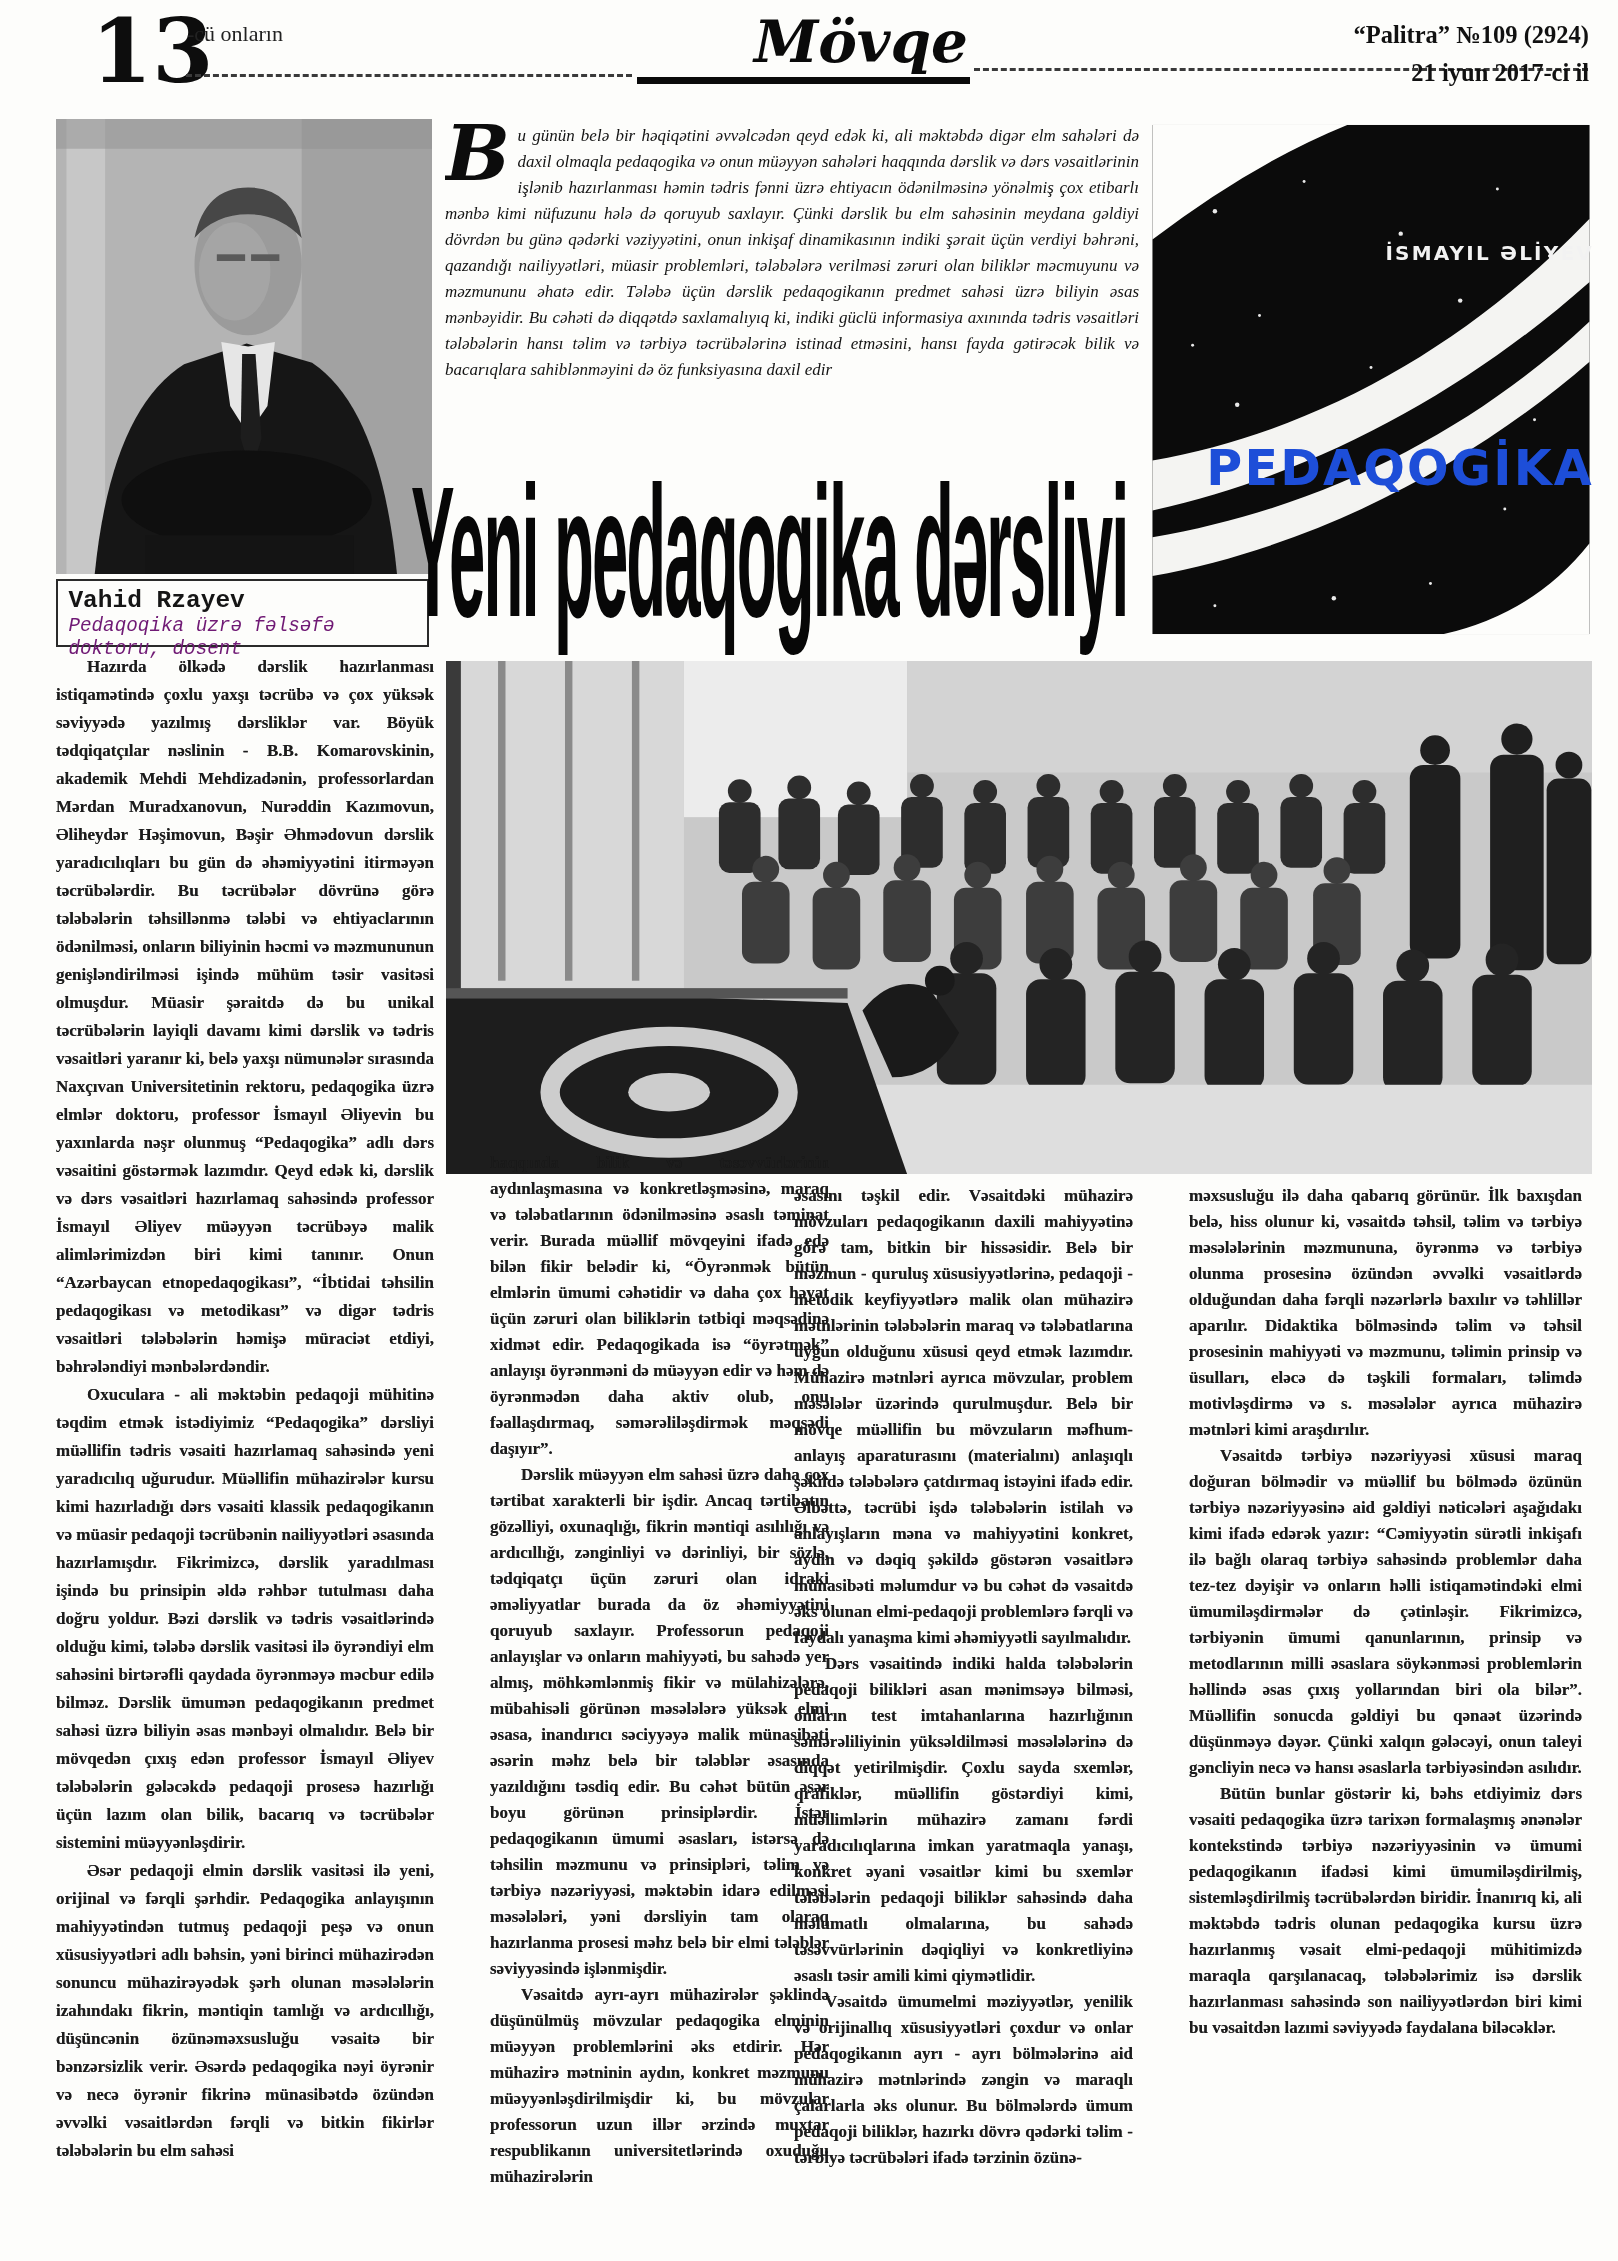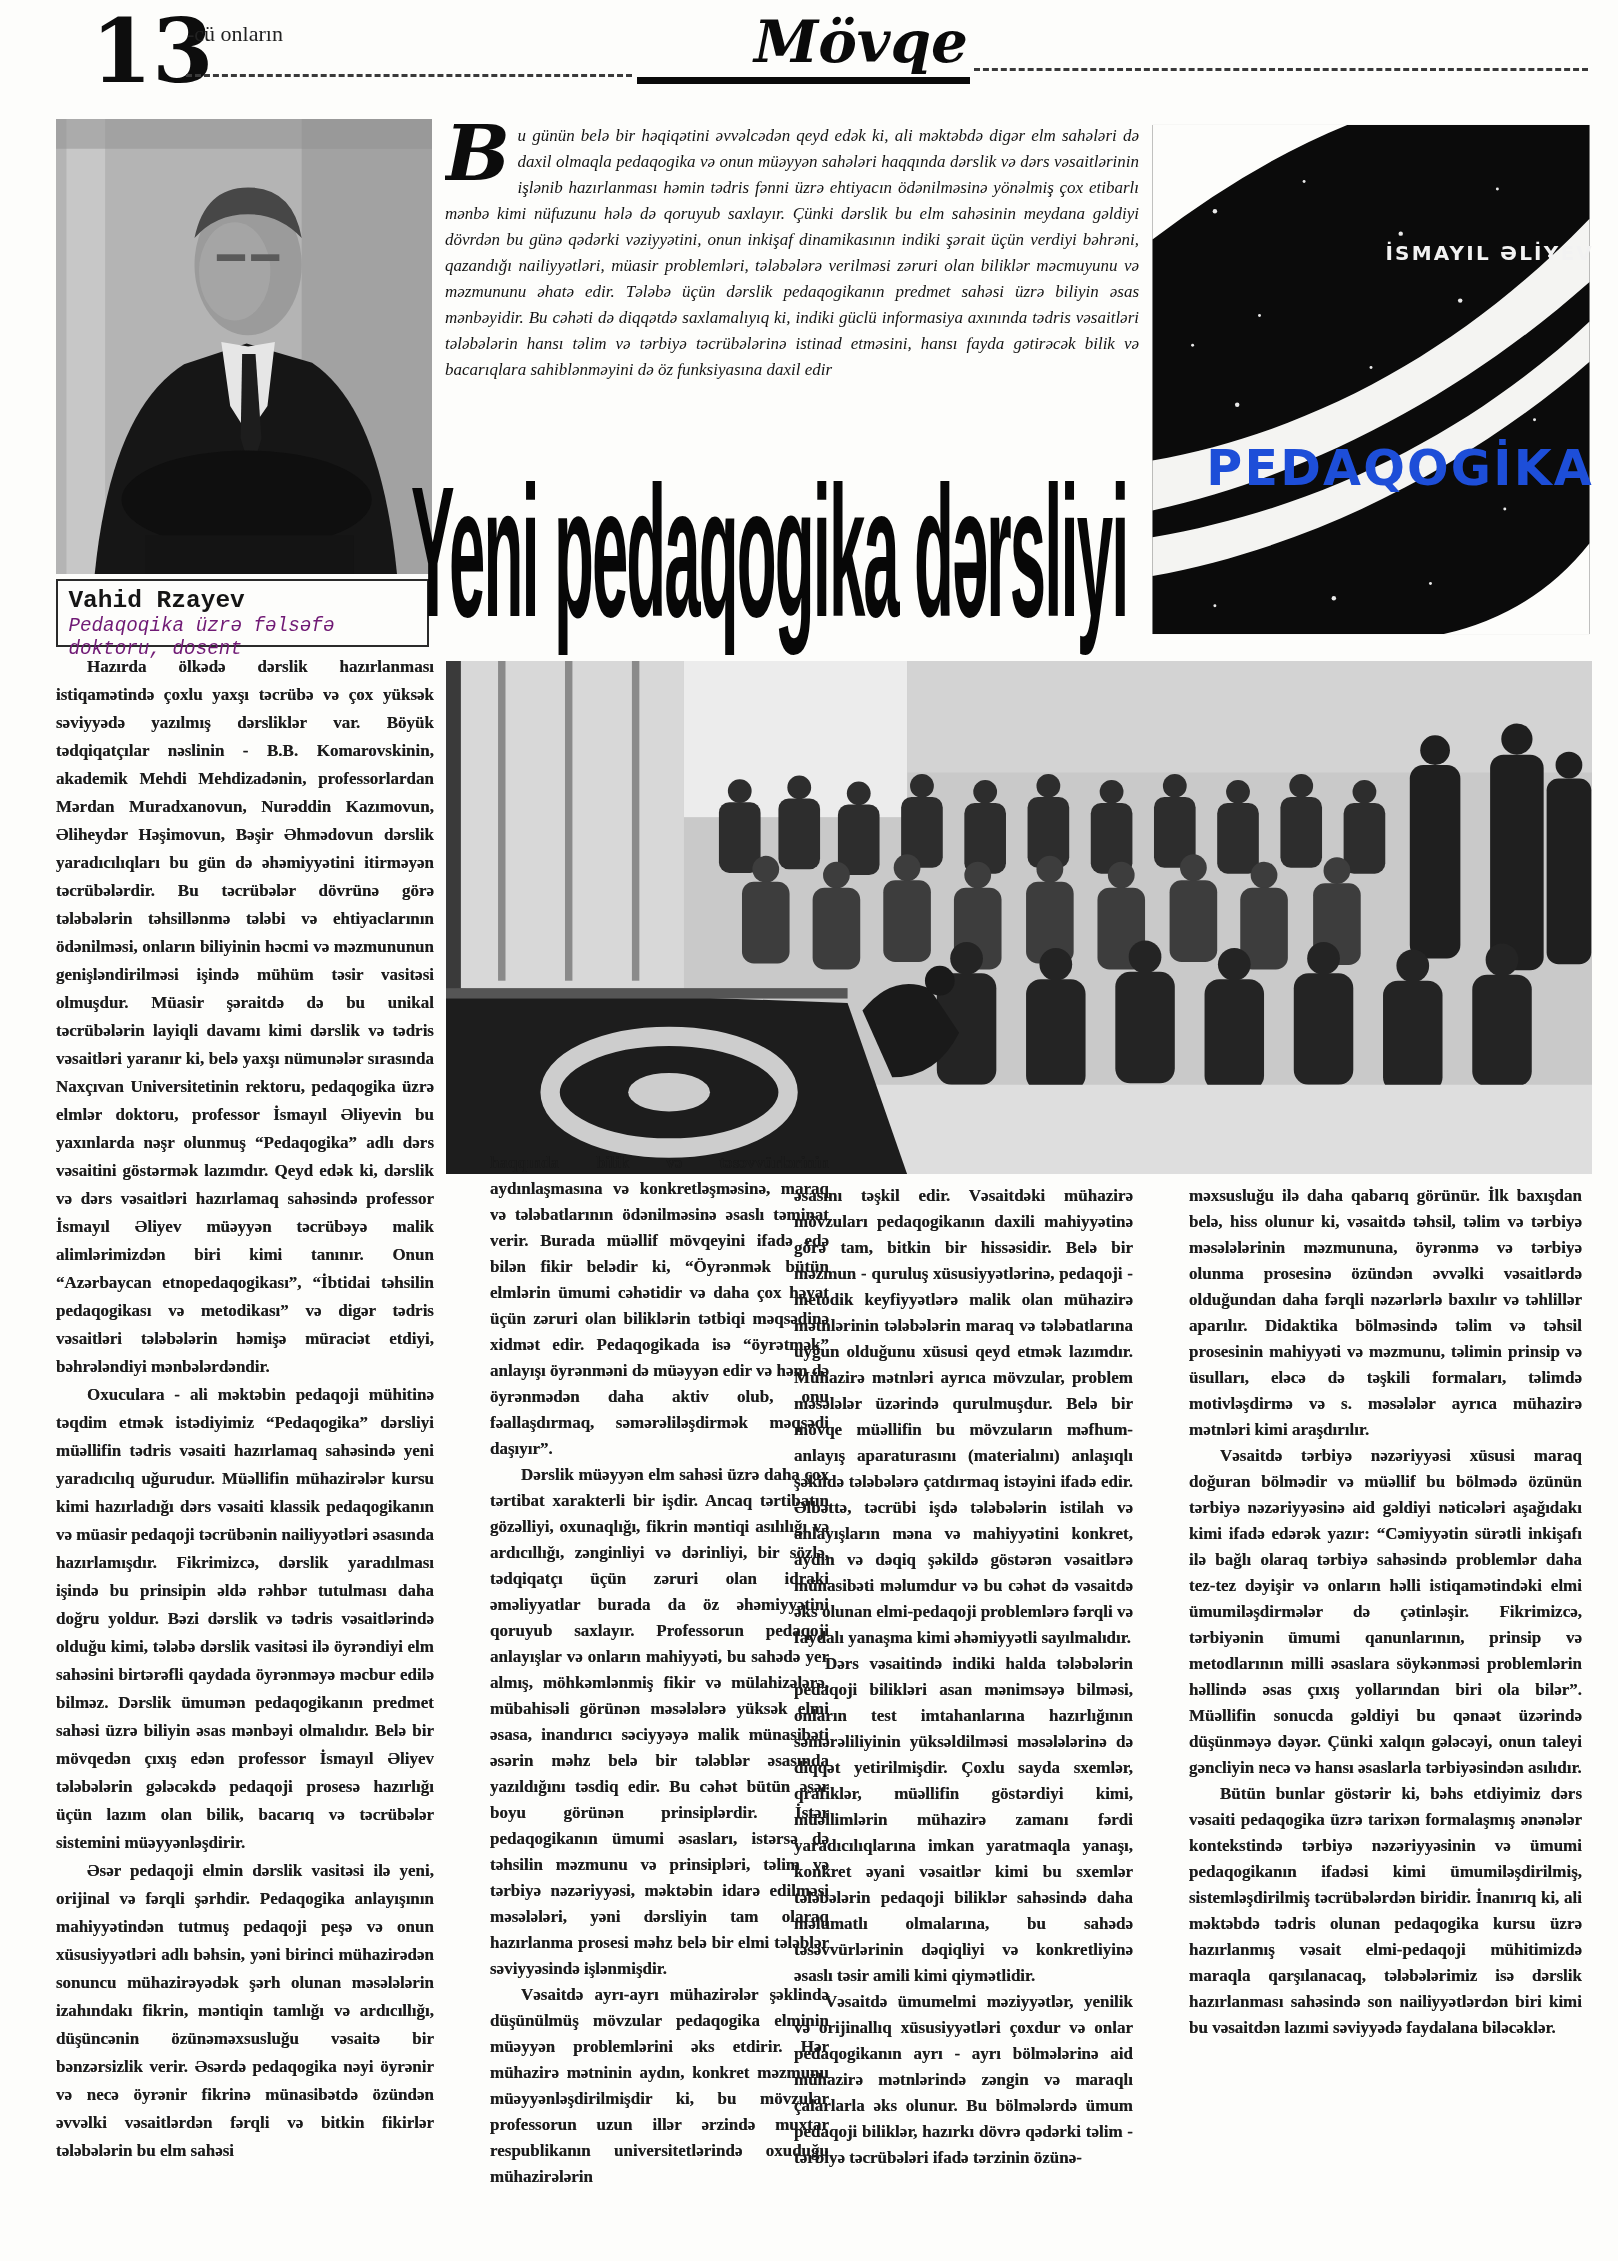--- a/index.html
+++ b/index.html
@@ -61,20 +61,24 @@
 <body>
 
 <div class="page">
 
   <div class="pagenum">13</div>
   <div class="pagelabel">-cü onların</div>
   <div class="rule-dash" style="left:186px;top:74px;width:446px;"></div>
   <div class="rule-dash" style="left:974px;top:68px;width:614px;"></div>
   <div class="masthead">Mövqe</div>
   <div class="masthead-bar"></div>
+  <div class="issue">
+    <div>“Palitra” №109 (2924)</div>
+    <div>21 iyun 2017-ci il</div>
+  </div>
 
   <div class="portrait">
     <svg viewBox="0 0 505 612" preserveAspectRatio="none">
       <rect x="0" y="0" width="505" height="612" fill="#b4b4b4"></rect>
       <rect x="330" y="0" width="175" height="612" fill="#a2a2a2"></rect>
       <rect x="14" y="0" width="52" height="612" fill="#d4d4d4" opacity="0.6"></rect>
       <rect x="0" y="0" width="505" height="40" fill="#8f8f8f" opacity="0.5"></rect>
       <ellipse cx="258" cy="196" rx="72" ry="95" fill="#9b9b9b"></ellipse>
       <path d="M186 160 Q200 92 258 92 Q318 92 330 160 Q300 128 258 128 Q214 128 186 160 Z" fill="#474747"></path>
       <ellipse cx="240" cy="205" rx="48" ry="66" fill="#a9a9a9" opacity="0.7"></ellipse>

